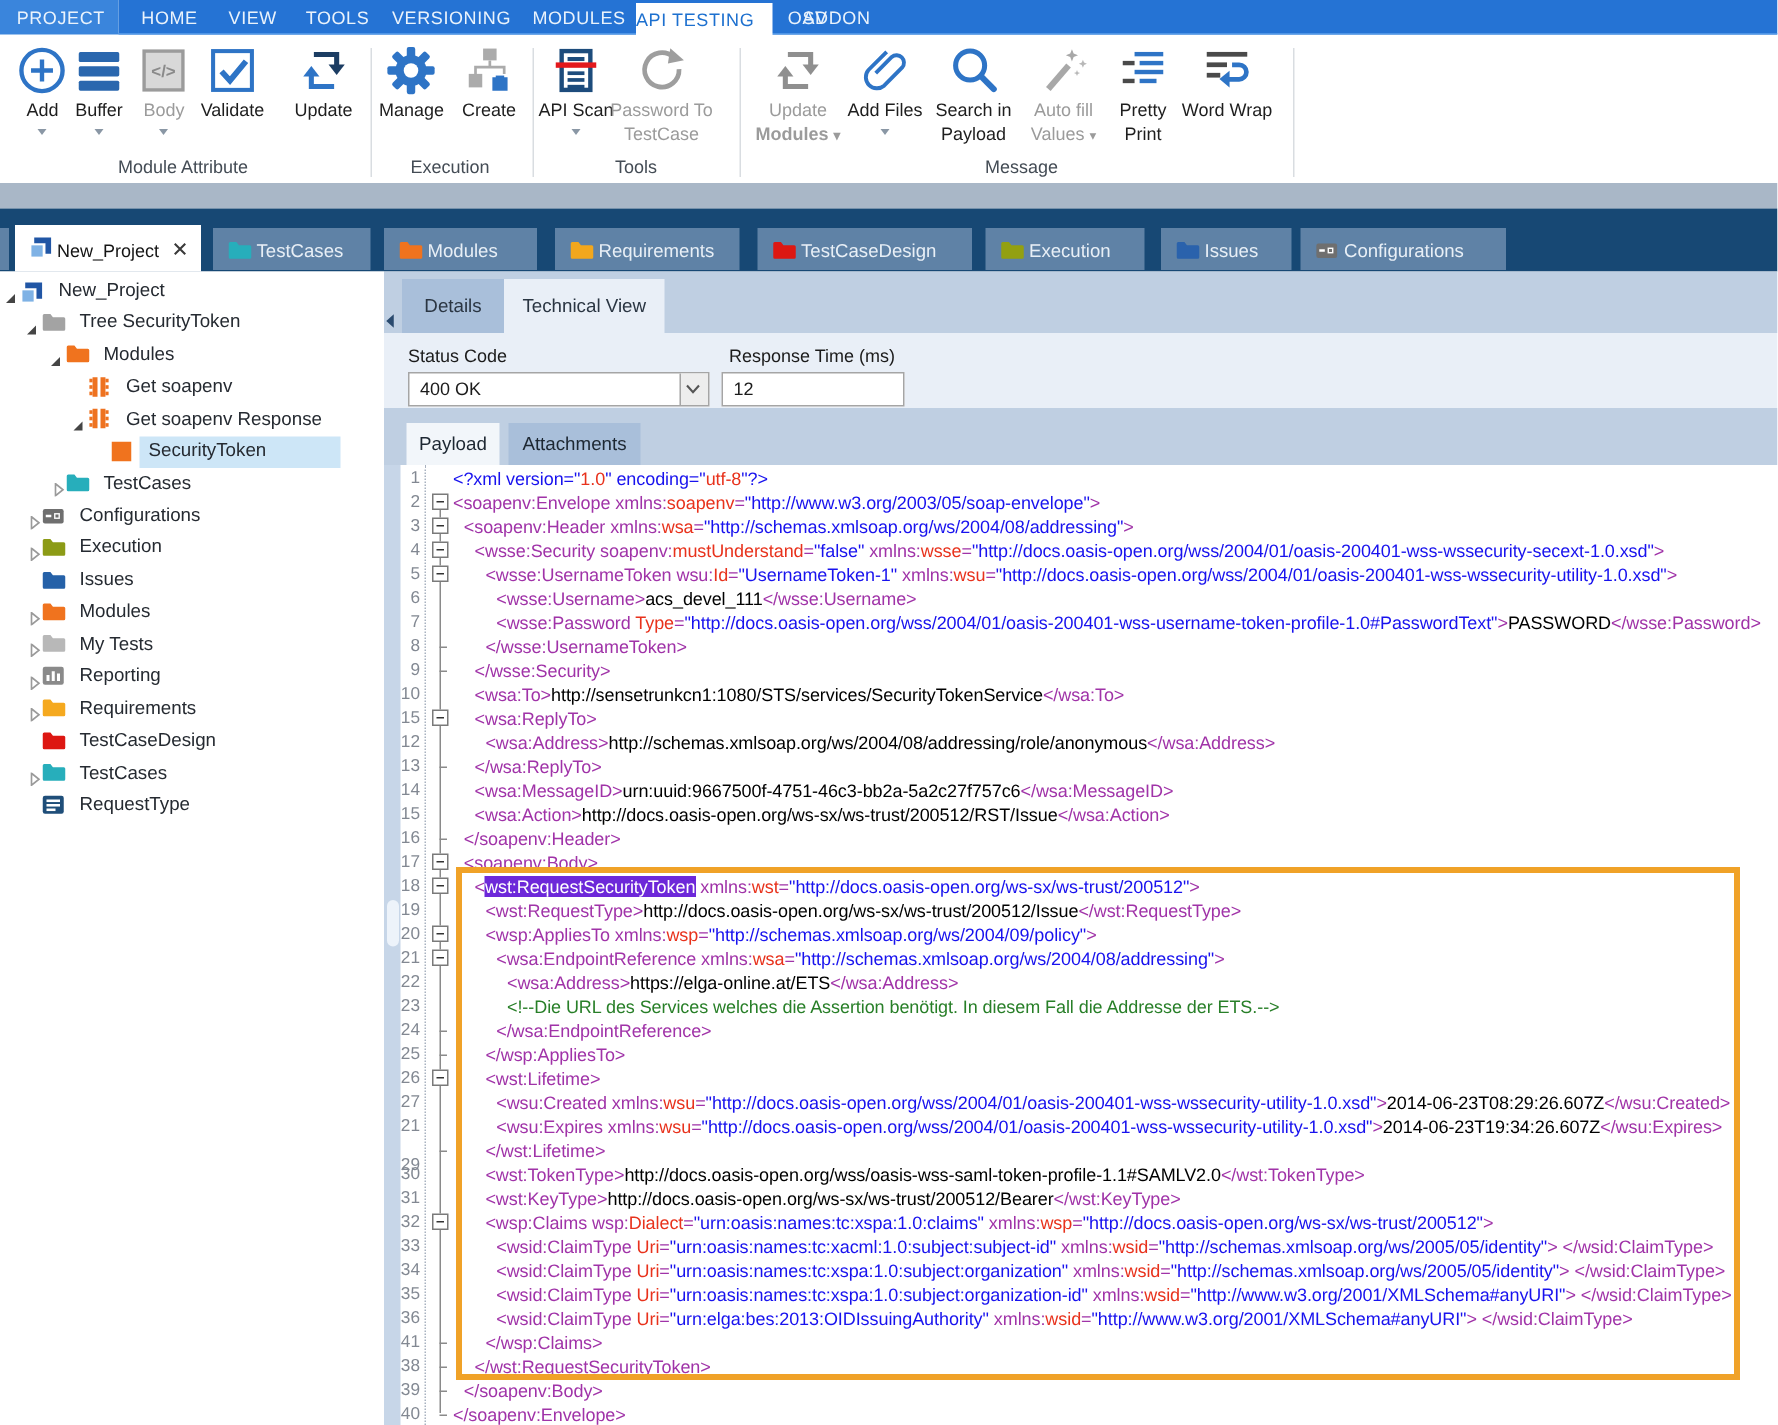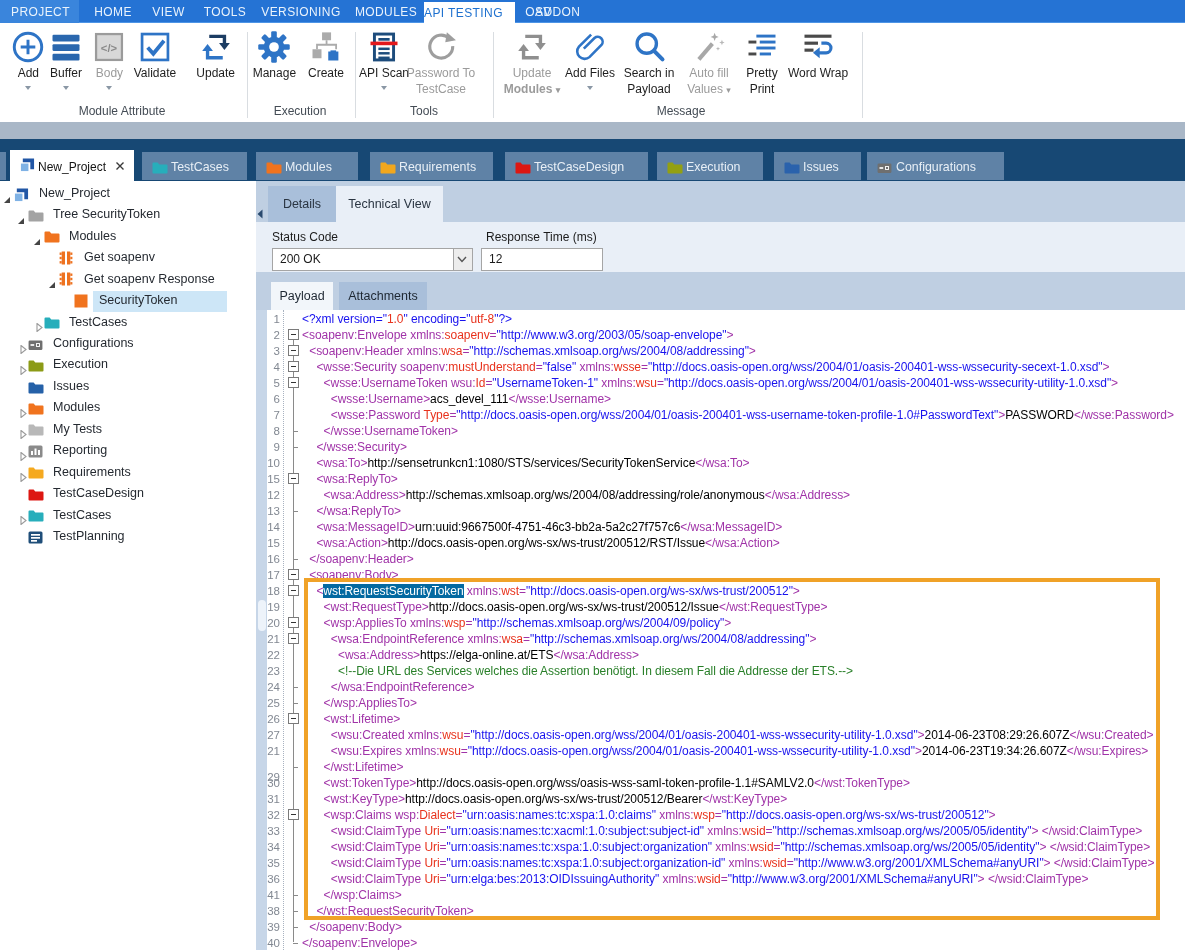--- a/index.html
+++ b/index.html
@@ -331,30 +331,30 @@
 <div class="ab" style="left:28px;top:508.2px"><svg width="16" height="13" viewBox="0 0 16 13">
       <path d="M0.5 2.4 a1 1 0 0 1 1-1 h4.1 l1.7 2.1 h7.2 a1 1 0 0 1 1 1 v7 a1 1 0 0 1 -1 1 h-13 a1 1 0 0 1 -1-1 z" fill="#27AEBB"></path>
     </svg></div>
 <div class="ab tree-label" style="left:53px;top:507.55px;">TestCases</div>
 <div class="ab" style="left:28px;top:529.7px"><svg width="15" height="13" viewBox="0 0 15 13">
       <rect x="0.5" y="0.5" width="14" height="12" rx="1.5" fill="#1F4E79"></rect>
       <rect x="3" y="3" width="9" height="1.7" fill="#fff"></rect>
       <rect x="3" y="6" width="9" height="1.7" fill="#fff"></rect>
       <rect x="3" y="9" width="6" height="1.7" fill="#fff"></rect>
     </svg></div>
-<div class="ab tree-label" style="left:53px;top:529.0px;">TestPlanning</div>
+<div class="ab tree-label" style="left:53px;top:529.0px;">RequestType</div>
 <div class="ab" style="left:256px;top:181px;width:929px;height:41px;background:#BFCFE2"></div>
 <div class="ab" style="left:268px;top:186px;width:68px;height:36px;background:#A9BFDA"></div>
 <div class="ab" style="left:268px;top:197px;width:68px;text-align:center;font-size:12.5px;color:#2a3542">Details</div>
 <div class="ab" style="left:336px;top:186px;width:107px;height:36px;background:#E9EFF7"></div>
 <div class="ab" style="left:336px;top:197px;width:107px;text-align:center;font-size:12.5px;color:#2a3542">Technical View</div>
 <div class="ab" style="left:256px;top:222px;width:929px;height:50px;background:#E9EFF7"></div>
 <div class="ab" style="left:272px;top:230px;font-size:12px;color:#1b1b1b">Status Code</div>
 <div class="ab" style="left:272px;top:248px;width:201px;height:23px;background:#fff;border:1px solid #a5a5a5"></div>
-<div class="ab" style="left:280px;top:252px;font-size:12px;color:#1b1b1b">200 OK</div>
+<div class="ab" style="left:280px;top:252px;font-size:12px;color:#1b1b1b">400 OK</div>
 <div class="ab" style="left:453px;top:249px;width:19px;height:21px;background:#ededed;border-left:1px solid #a5a5a5"></div>
 <svg class="ab" style="left:457px;top:256px" width="10" height="7" viewBox="0 0 10 7">
     <path d="M1 1 L5 5.5 L9 1" fill="none" stroke="#555" stroke-width="1.4"></path>
   </svg>
 <div class="ab" style="left:486px;top:230px;font-size:12px;color:#1b1b1b">Response Time (ms)</div>
 <div class="ab" style="left:481px;top:248px;width:122px;height:23px;background:#fff;border:1px solid #a5a5a5"></div>
 <div class="ab" style="left:489px;top:252px;font-size:12px;color:#1b1b1b">12</div>
 <svg class="ab" style="left:257px;top:209px" width="6" height="10" viewBox="0 0 6 10">
     <path d="M5.5 0.5 V9.5 L0.5 5 Z" fill="#2a4a6e"></path>
   </svg>
@@ -395,21 +395,21 @@
 <div class="cl" style="left:316.4px;top:502.5px"><span class="t">&lt;/wsa:ReplyTo&gt;</span></div>
 <div class="gut" style="left:254px;top:518.5px">14</div>
 <div class="cl" style="left:316.4px;top:518.5px"><span class="t">&lt;wsa:MessageID</span><span class="t">&gt;</span><span class="x">urn:uuid:9667500f-4751-46c3-bb2a-5a2c27f757c6</span><span class="t">&lt;/wsa:MessageID&gt;</span></div>
 <div class="gut" style="left:254px;top:534.5px">15</div>
 <div class="cl" style="left:316.4px;top:534.5px"><span class="t">&lt;wsa:Action</span><span class="t">&gt;</span><span class="x">http://docs.oasis-open.org/ws-sx/ws-trust/200512/RST/Issue</span><span class="t">&lt;/wsa:Action&gt;</span></div>
 <div class="gut" style="left:254px;top:550.5px">16</div>
 <div class="cl" style="left:309.2px;top:550.5px"><span class="t">&lt;/soapenv:Header&gt;</span></div>
 <div class="gut" style="left:254px;top:566.5px">17</div>
 <div class="cl" style="left:309.2px;top:566.5px"><span class="t">&lt;soapenv:Body&gt;</span></div>
 <div class="gut" style="left:254px;top:582.5px">18</div>
-<div class="cl" style="left:316.4px;top:582.5px"><span class="t">&lt;</span><span style="background:#0369a1;color:#fff">wst:RequestSecurityToken</span><span class="t"> xmlns:</span><span class="a">wst</span><span class="t">=</span><span class="v">"http://docs.oasis-open.org/ws-sx/ws-trust/200512"</span><span class="t">&gt;</span></div>
+<div class="cl" style="left:316.4px;top:582.5px"><span class="t">&lt;</span><span style="background:#6d28d9;color:#fff">wst:RequestSecurityToken</span><span class="t"> xmlns:</span><span class="a">wst</span><span class="t">=</span><span class="v">"http://docs.oasis-open.org/ws-sx/ws-trust/200512"</span><span class="t">&gt;</span></div>
 <div class="gut" style="left:254px;top:598.5px">19</div>
 <div class="cl" style="left:323.6px;top:598.5px"><span class="t">&lt;wst:RequestType</span><span class="t">&gt;</span><span class="x">http://docs.oasis-open.org/ws-sx/ws-trust/200512/Issue</span><span class="t">&lt;/wst:RequestType&gt;</span></div>
 <div class="gut" style="left:254px;top:614.5px">20</div>
 <div class="cl" style="left:323.6px;top:614.5px"><span class="t">&lt;wsp:AppliesTo</span><span class="t"> xmlns:</span><span class="a">wsp</span><span class="t">=</span><span class="v">"http://schemas.xmlsoap.org/ws/2004/09/policy"</span><span class="t">&gt;</span></div>
 <div class="gut" style="left:254px;top:630.5px">21</div>
 <div class="cl" style="left:330.8px;top:630.5px"><span class="t">&lt;wsa:EndpointReference</span><span class="t"> xmlns:</span><span class="a">wsa</span><span class="t">=</span><span class="v">"http://schemas.xmlsoap.org/ws/2004/08/addressing"</span><span class="t">&gt;</span></div>
 <div class="gut" style="left:254px;top:646.5px">22</div>
 <div class="cl" style="left:338.0px;top:646.5px"><span class="t">&lt;wsa:Address</span><span class="t">&gt;</span><span class="x">https://elga-online.at/ETS</span><span class="t">&lt;/wsa:Address&gt;</span></div>
 <div class="gut" style="left:254px;top:662.5px">23</div>
 <div class="cl" style="left:338.0px;top:662.5px"><span class="c">&lt;!--Die URL des Services welches die Assertion benötigt. In diesem Fall die Addresse der ETS.--&gt;</span></div>

